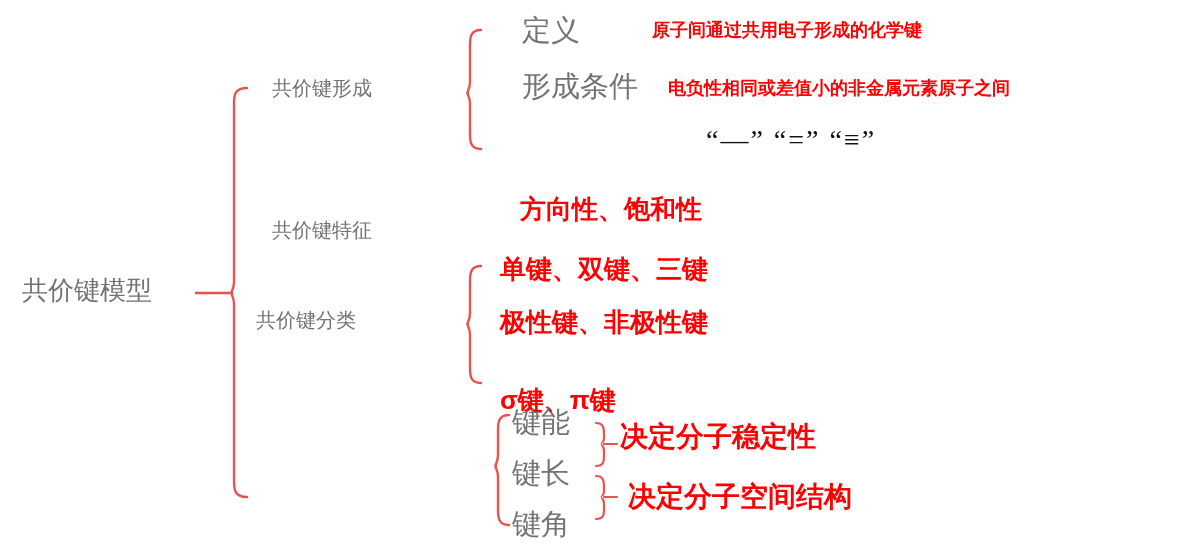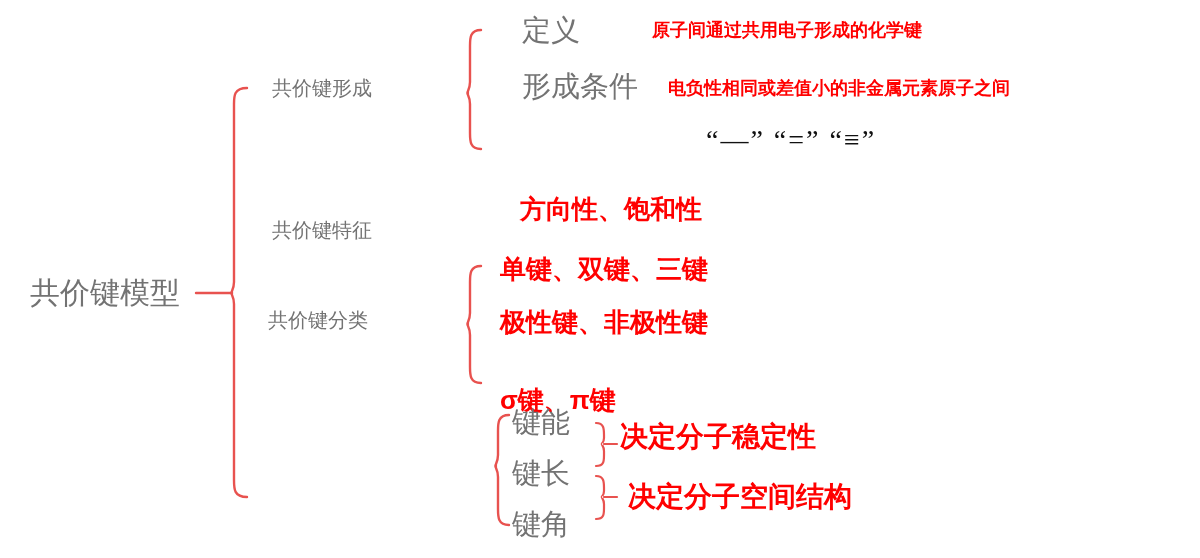--- a/index.html
+++ b/index.html
@@ -23,22 +23,21 @@
   .black {
     color: #737373;
     font-family: Liberation Serif, serif;
   }
   .red {
     color: #ff0000;
     font-family: "Liberation Sans", sans-serif;
     font-weight: bold;
   }
   .root {
-    font-size: 30px;
-    margin-left: 8px;
+    font-size: 26px;
   }
   .branch {
     font-size: 20px;
   }
   .leaf-black {
     font-size: 29px;
   }
   .red-note-sm {
     font-size: 18px;
   }
@@ -108,21 +107,21 @@
   <div class="node red red-note-sm" style="left:652px; top:21px;">原子间通过共用电子形成的化学键</div>
 
   <div class="node black leaf-black" style="left:522px; top:72px;">形成条件</div>
   <div class="node red red-note-sm" style="left:668px; top:79px;">电负性相同或差值小的非金属元素原子之间</div>
 
   <div class="node symbols" style="left:706px; top:126px;">“—” “=” “≡”</div>
 
   <div class="node black branch" style="left:272px; top:186px;margin-top:34px;">共价键特征</div>
   <div class="node red red-leaf" style="left:520px; top:196px;">方向性、饱和性</div>
 
-  <div class="node black branch" style="left:268px; top:310px;">共价键分类</div>
+  <div class="node black branch" style="left:256px; top:310px;">共价键分类</div>
 
   <div class="node red red-leaf" style="left:500px; top:256px;">单键、双键、三键</div>
   <div class="node red red-leaf" style="left:500px; top:309px;">极性键、非极性键</div>
   <div class="node red red-leaf" style="left:500px; top:363px;margin-top:24px;">σ键、π键</div>
 
 
   <div class="node black leaf-black" style="left:512px; top:408px;">键能</div>
   <div class="node black leaf-black" style="left:512px; top:459px;">键长</div>
   <div class="node black leaf-black" style="left:512px; top:510px;">键角</div>
 

